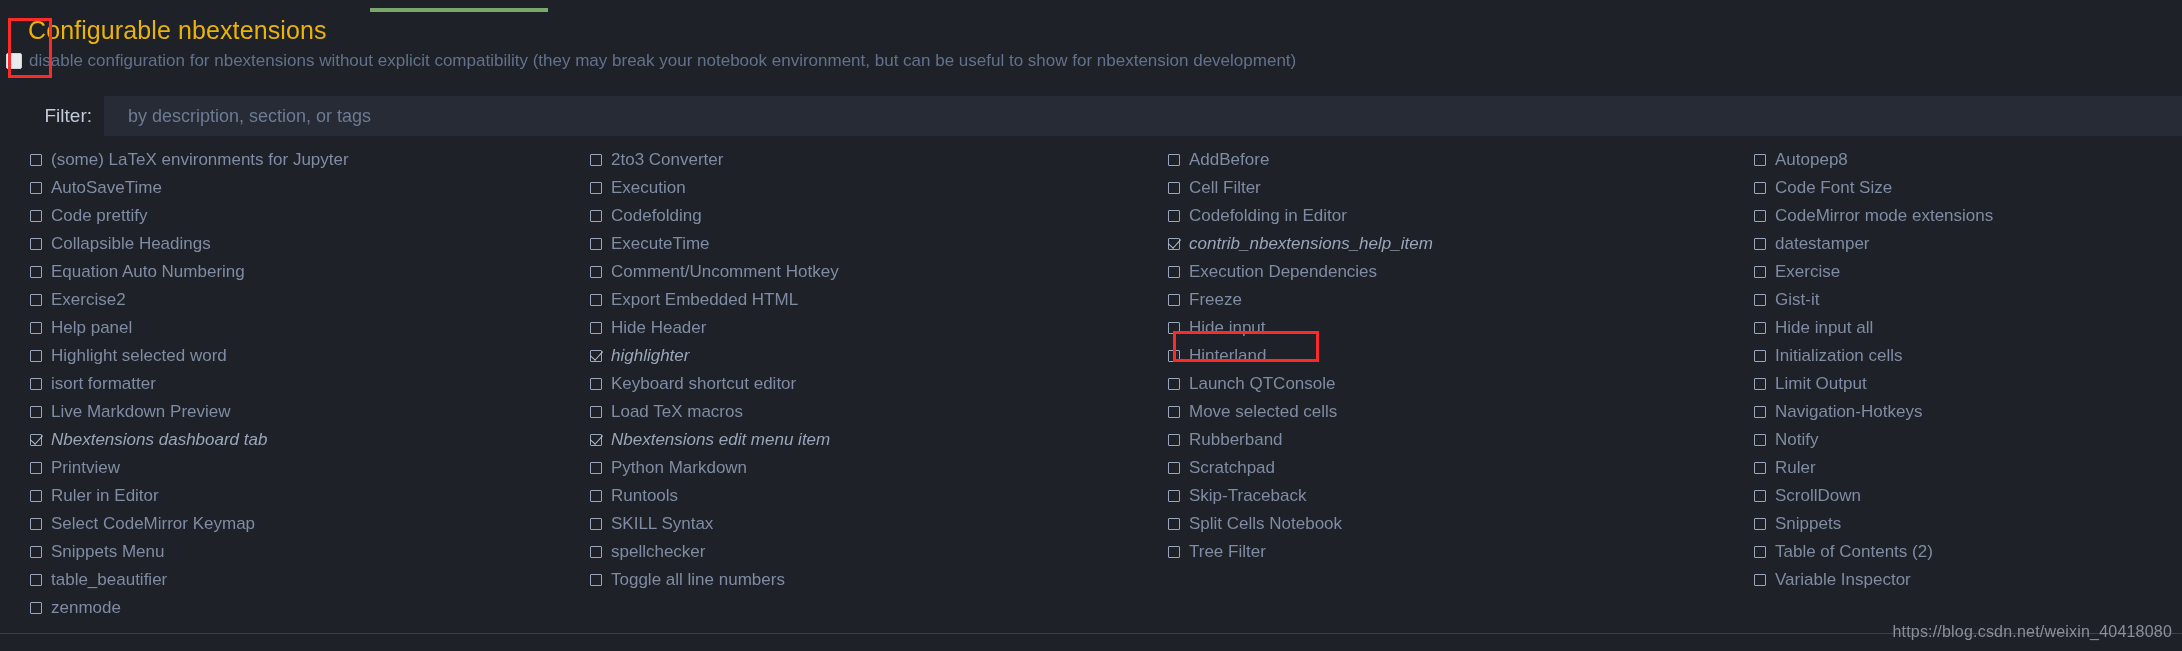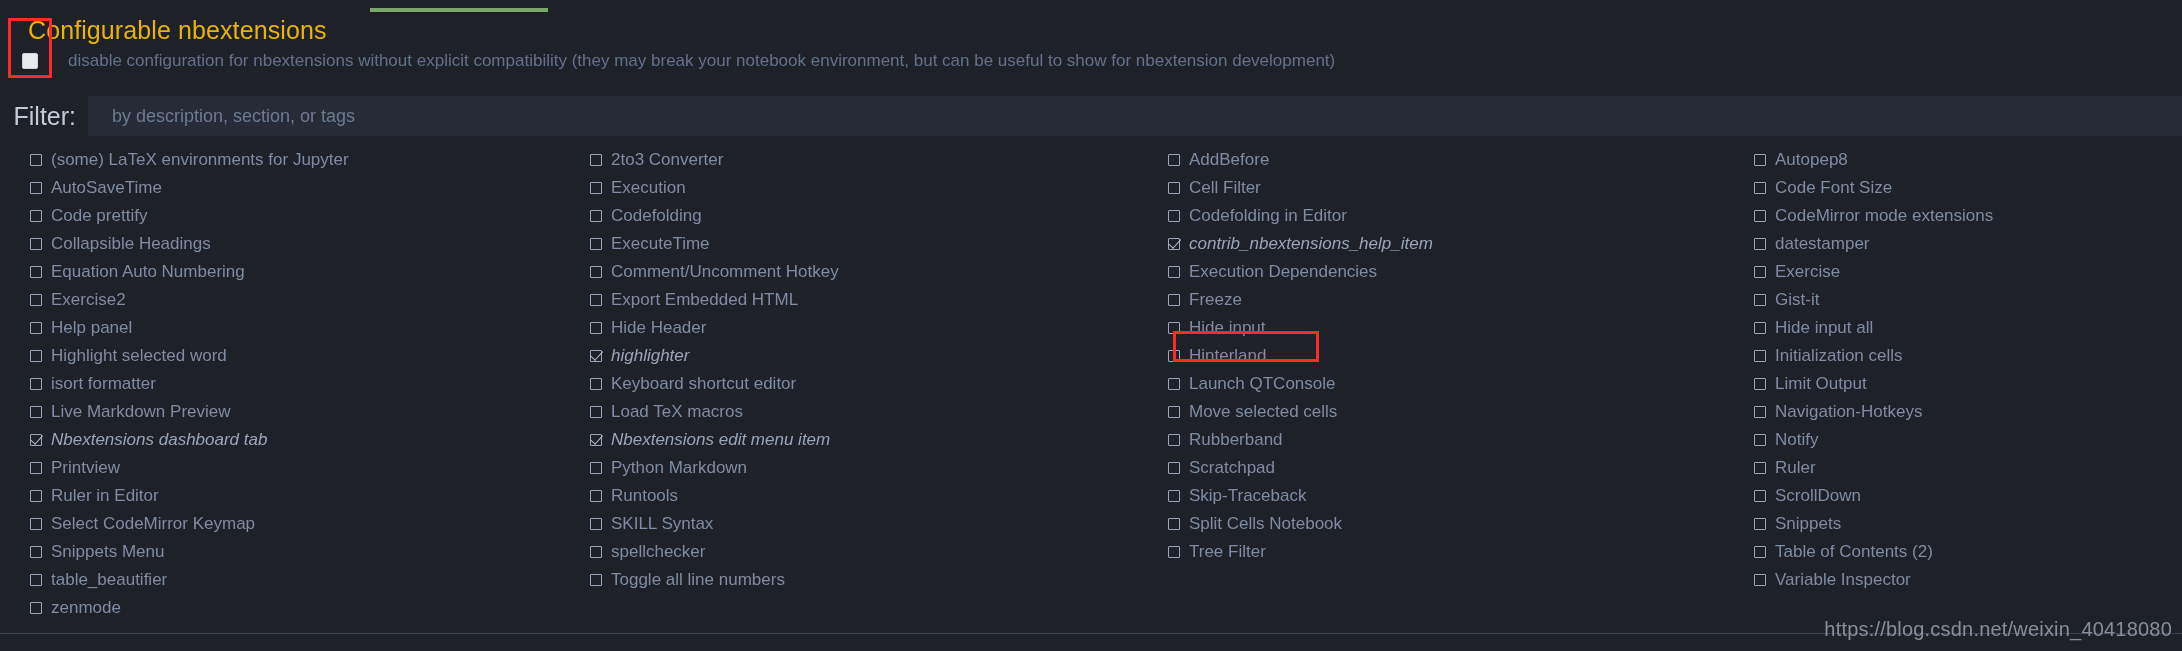--- a/index.html
+++ b/index.html
@@ -36,24 +36,23 @@
   #page-title {
     font-size: 25px;
     color: #eab308;
     font-weight: 400;
     margin: 0 0 6px 28px;
     letter-spacing: 0.1px;
   }
   #disable-row {
     display: flex;
     align-items: center;
-    margin-left: 22px;
+    margin-left: 6px;
     font-size: 17px;
     color: #63728c;
-    gap: 23px;
   }
   #disable-checkbox {
     width: 14px;
     height: 14px;
     background: #e8eaee;
     border: 1px solid #cfd4dc;
     border-radius: 2px;
     display: inline-block;
     margin-right: 7px;
     flex: none;
@@ -86,23 +85,23 @@
   #filter-row {
     position: absolute;
     left: 0;
     top: 96px;
     width: 2182px;
     height: 40px;
     display: flex;
     align-items: center;
   }
   #filter-label {
-    width: 88px;
+    width: 104px;
     text-align: right;
-    font-size: 25px;
+    font-size: 19px;
     color: #c3cbd8;
     padding-right: 12px;
     box-sizing: border-box;
     flex: none;
   }
   #filter-input {
     flex: 1;
     height: 40px;
     background: #262b35;
     border: none;
@@ -174,21 +173,21 @@
     left: 0;
     bottom: 17px;
     width: 2182px;
     height: 1px;
     background: #3a4150;
   }
   #watermark {
     position: absolute;
     right: 10px;
     bottom: 10px;
-    font-size: 20px;
+    font-size: 16px;
     color: #9aa2ad;
     opacity: 0.85;
     letter-spacing: 0.2px;
   }
 </style>
 </head>
 <body>
 
 <div id="tab-underline"></div>
 

